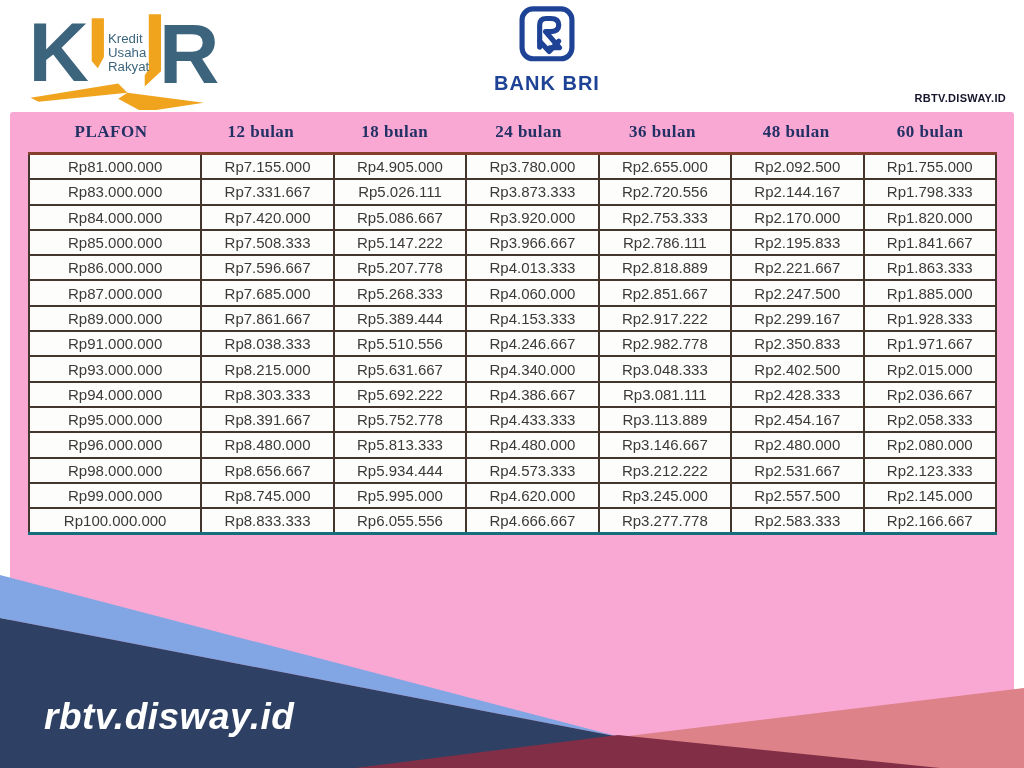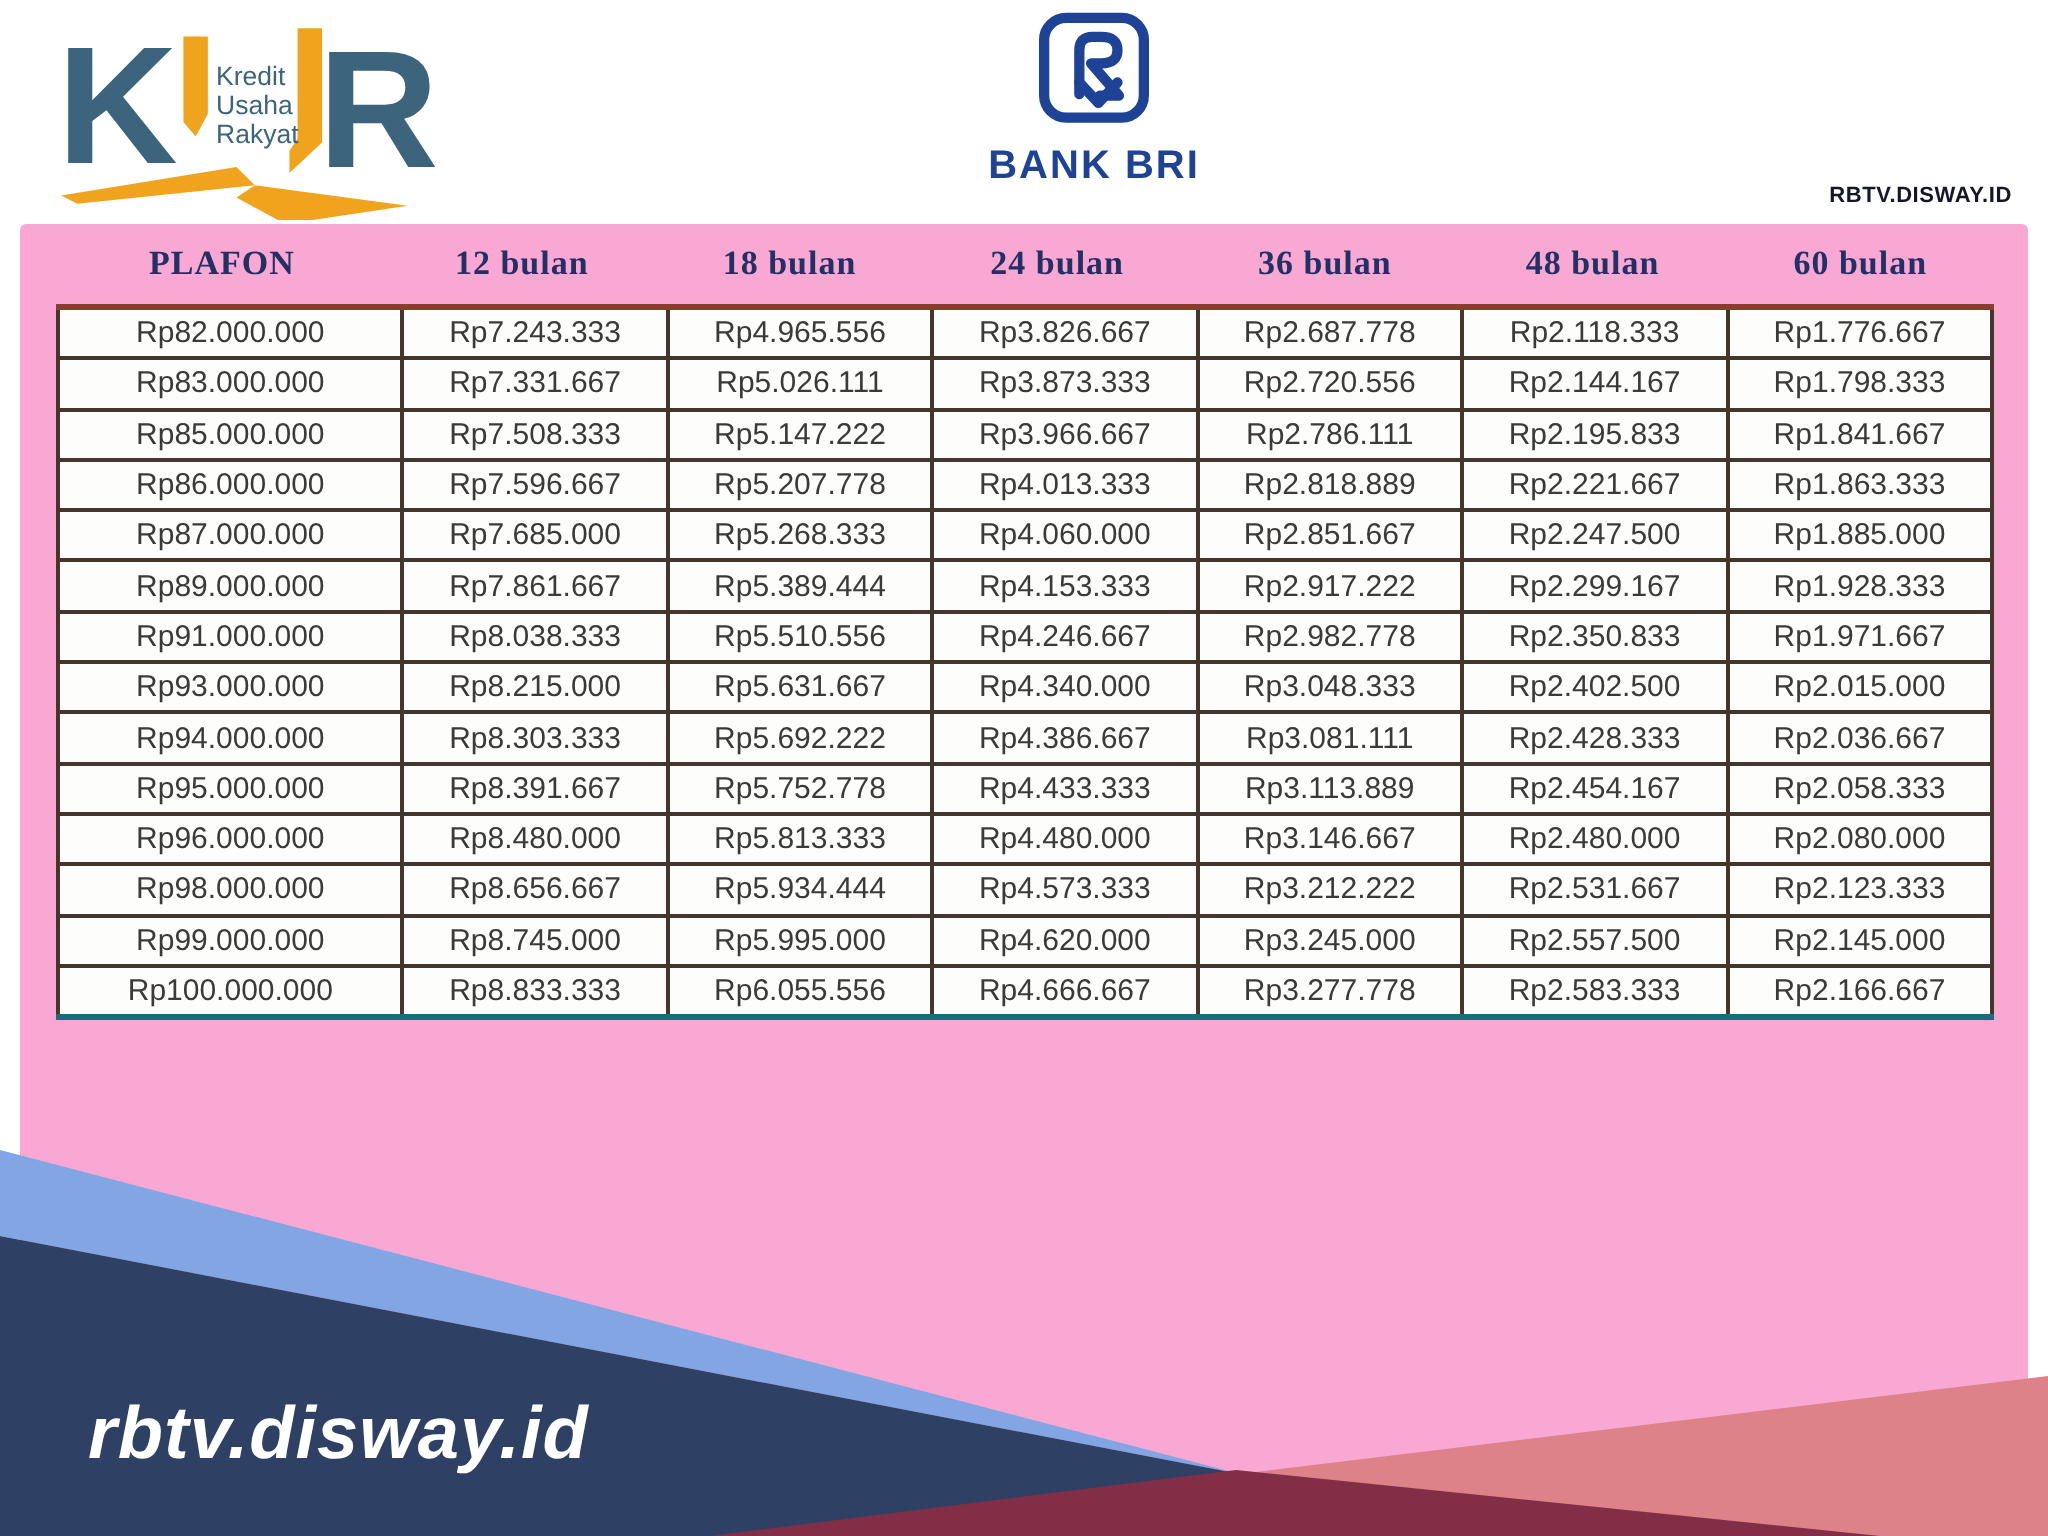--- a/index.html
+++ b/index.html
@@ -89,38 +89,47 @@
       <div class="hcell">12 bulan</div>
       <div class="hcell">18 bulan</div>
       <div class="hcell">24 bulan</div>
       <div class="hcell">36 bulan</div>
       <div class="hcell">48 bulan</div>
       <div class="hcell">60 bulan</div>
     </div>
   <table class="data-table">
     <tbody>
         <tr>
-          <td>Rp82.000.000</td>
-          <td>Rp7.243.333</td>
-          <td>Rp4.965.556</td>
-          <td>Rp3.826.667</td>
-          <td>Rp2.687.778</td>
-          <td>Rp2.118.333</td>
-          <td>Rp1.776.667</td>
+          <td>Rp81.000.000</td>
+          <td>Rp7.155.000</td>
+          <td>Rp4.905.000</td>
+          <td>Rp3.780.000</td>
+          <td>Rp2.655.000</td>
+          <td>Rp2.092.500</td>
+          <td>Rp1.755.000</td>
         </tr>
         <tr>
           <td>Rp83.000.000</td>
           <td>Rp7.331.667</td>
           <td>Rp5.026.111</td>
           <td>Rp3.873.333</td>
           <td>Rp2.720.556</td>
           <td>Rp2.144.167</td>
           <td>Rp1.798.333</td>
         </tr>
         <tr>
+          <td>Rp84.000.000</td>
+          <td>Rp7.420.000</td>
+          <td>Rp5.086.667</td>
+          <td>Rp3.920.000</td>
+          <td>Rp2.753.333</td>
+          <td>Rp2.170.000</td>
+          <td>Rp1.820.000</td>
+        </tr>
+        <tr>
           <td>Rp85.000.000</td>
           <td>Rp7.508.333</td>
           <td>Rp5.147.222</td>
           <td>Rp3.966.667</td>
           <td>Rp2.786.111</td>
           <td>Rp2.195.833</td>
           <td>Rp1.841.667</td>
         </tr>
         <tr>
           <td>Rp86.000.000</td>

